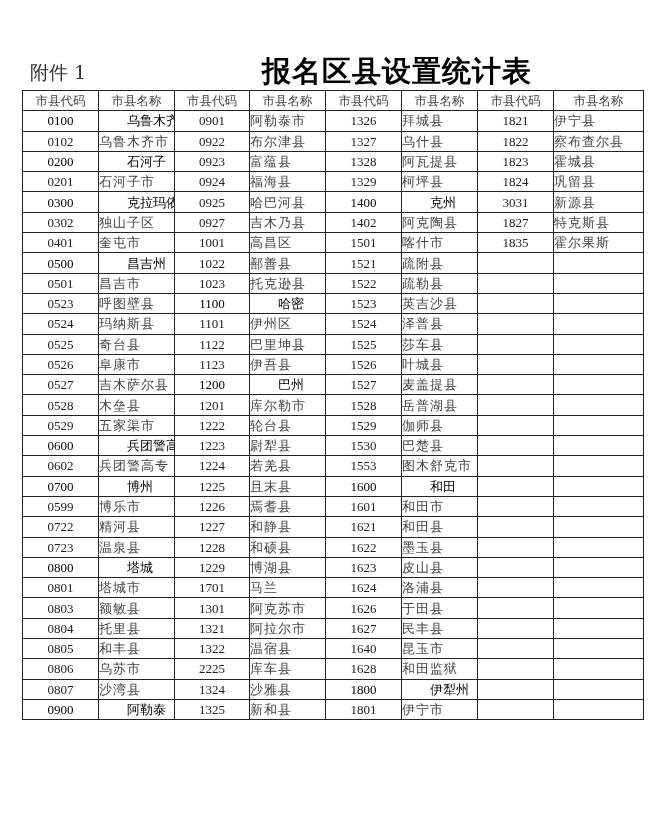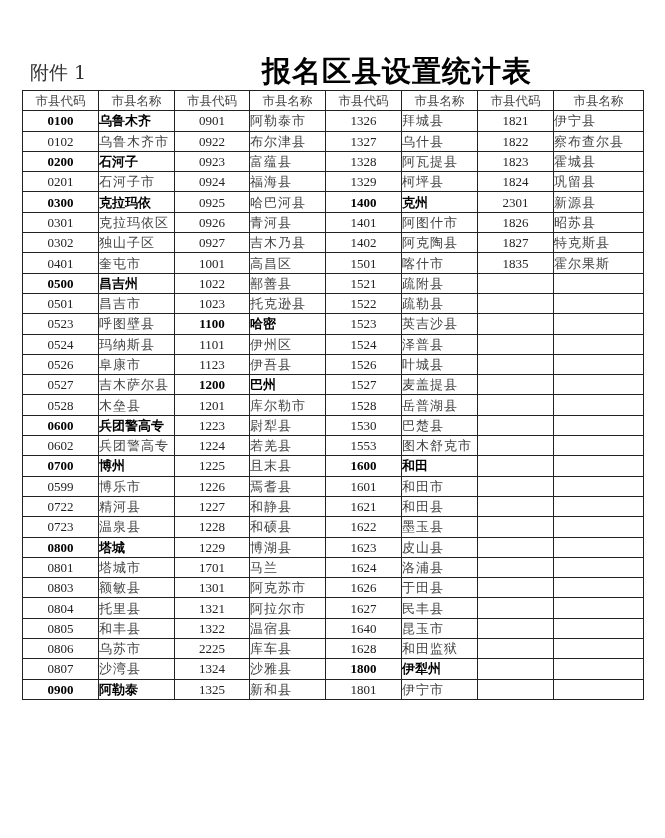--- a/index.html
+++ b/index.html
@@ -12,22 +12,22 @@
            font-family: "DejaVu Sans", sans-serif; color:#000; }
   table.stats { position:absolute; left:22px; top:90px; border-collapse:collapse;
                 table-layout:fixed; width:621px; }
   table.stats td, table.stats th { border:1.2px solid #222; height:19.3px; padding:0;
                 font-size:13px; line-height:19px; overflow:hidden; white-space:nowrap; }
   table.stats th { font-weight:normal; color:#444; text-align:center;
                    font-family:"DejaVu Sans", sans-serif; font-size:12.5px; }
   td.code { text-align:center; font-family:"Liberation Serif", serif; font-size:14px; color:#222; }
   td.name { text-align:left; padding-left:3px; color:#444; font-family:"DejaVu Sans", sans-serif;
             font-size:12.5px; letter-spacing:1px; }
-  td.bold { font-weight:bold; color:#000; }
-  td.name.bold { letter-spacing:0; }
+  td.bold { font-weight:normal; color:#000; }
+  td.name.bold { letter-spacing:0;padding-left:28px; }
 </style>
 </head>
 <body>
 
 <div class="attach">附件 1</div>
 <div class="title">报名区县设置统计表</div>
 
 <table class="stats">
   <colgroup>
     <col style="width:76px">
@@ -92,32 +92,22 @@
         <td class="code">1824</td>
         <td class="name">巩留县</td>
       </tr>
       <tr>
         <td class="code bold">0300</td>
         <td class="name bold">克拉玛依</td>
         <td class="code">0925</td>
         <td class="name">哈巴河县</td>
         <td class="code bold">1400</td>
         <td class="name bold">克州</td>
-        <td class="code">2301</td>
+        <td class="code">3031</td>
         <td class="name">新源县</td>
-      </tr>
-      <tr>
-        <td class="code">0301</td>
-        <td class="name">克拉玛依区</td>
-        <td class="code">0926</td>
-        <td class="name">青河县</td>
-        <td class="code">1401</td>
-        <td class="name">阿图什市</td>
-        <td class="code">1826</td>
-        <td class="name">昭苏县</td>
       </tr>
       <tr>
         <td class="code">0302</td>
         <td class="name">独山子区</td>
         <td class="code">0927</td>
         <td class="name">吉木乃县</td>
         <td class="code">1402</td>
         <td class="name">阿克陶县</td>
         <td class="code">1827</td>
         <td class="name">特克斯县</td>
@@ -166,20 +156,30 @@
         <td class="code">0524</td>
         <td class="name">玛纳斯县</td>
         <td class="code">1101</td>
         <td class="name">伊州区</td>
         <td class="code">1524</td>
         <td class="name">泽普县</td>
         <td class="code"></td>
         <td class="name"></td>
       </tr>
       <tr>
+        <td class="code">0525</td>
+        <td class="name">奇台县</td>
+        <td class="code">1122</td>
+        <td class="name">巴里坤县</td>
+        <td class="code">1525</td>
+        <td class="name">莎车县</td>
+        <td class="code"></td>
+        <td class="name"></td>
+      </tr>
+      <tr>
         <td class="code">0526</td>
         <td class="name">阜康市</td>
         <td class="code">1123</td>
         <td class="name">伊吾县</td>
         <td class="code">1526</td>
         <td class="name">叶城县</td>
         <td class="code"></td>
         <td class="name"></td>
       </tr>
       <tr>
@@ -196,20 +196,30 @@
         <td class="code">0528</td>
         <td class="name">木垒县</td>
         <td class="code">1201</td>
         <td class="name">库尔勒市</td>
         <td class="code">1528</td>
         <td class="name">岳普湖县</td>
         <td class="code"></td>
         <td class="name"></td>
       </tr>
       <tr>
+        <td class="code">0529</td>
+        <td class="name">五家渠市</td>
+        <td class="code">1222</td>
+        <td class="name">轮台县</td>
+        <td class="code">1529</td>
+        <td class="name">伽师县</td>
+        <td class="code"></td>
+        <td class="name"></td>
+      </tr>
+      <tr>
         <td class="code bold">0600</td>
         <td class="name bold">兵团警高专</td>
         <td class="code">1223</td>
         <td class="name">尉犁县</td>
         <td class="code">1530</td>
         <td class="name">巴楚县</td>
         <td class="code"></td>
         <td class="name"></td>
       </tr>
       <tr>

